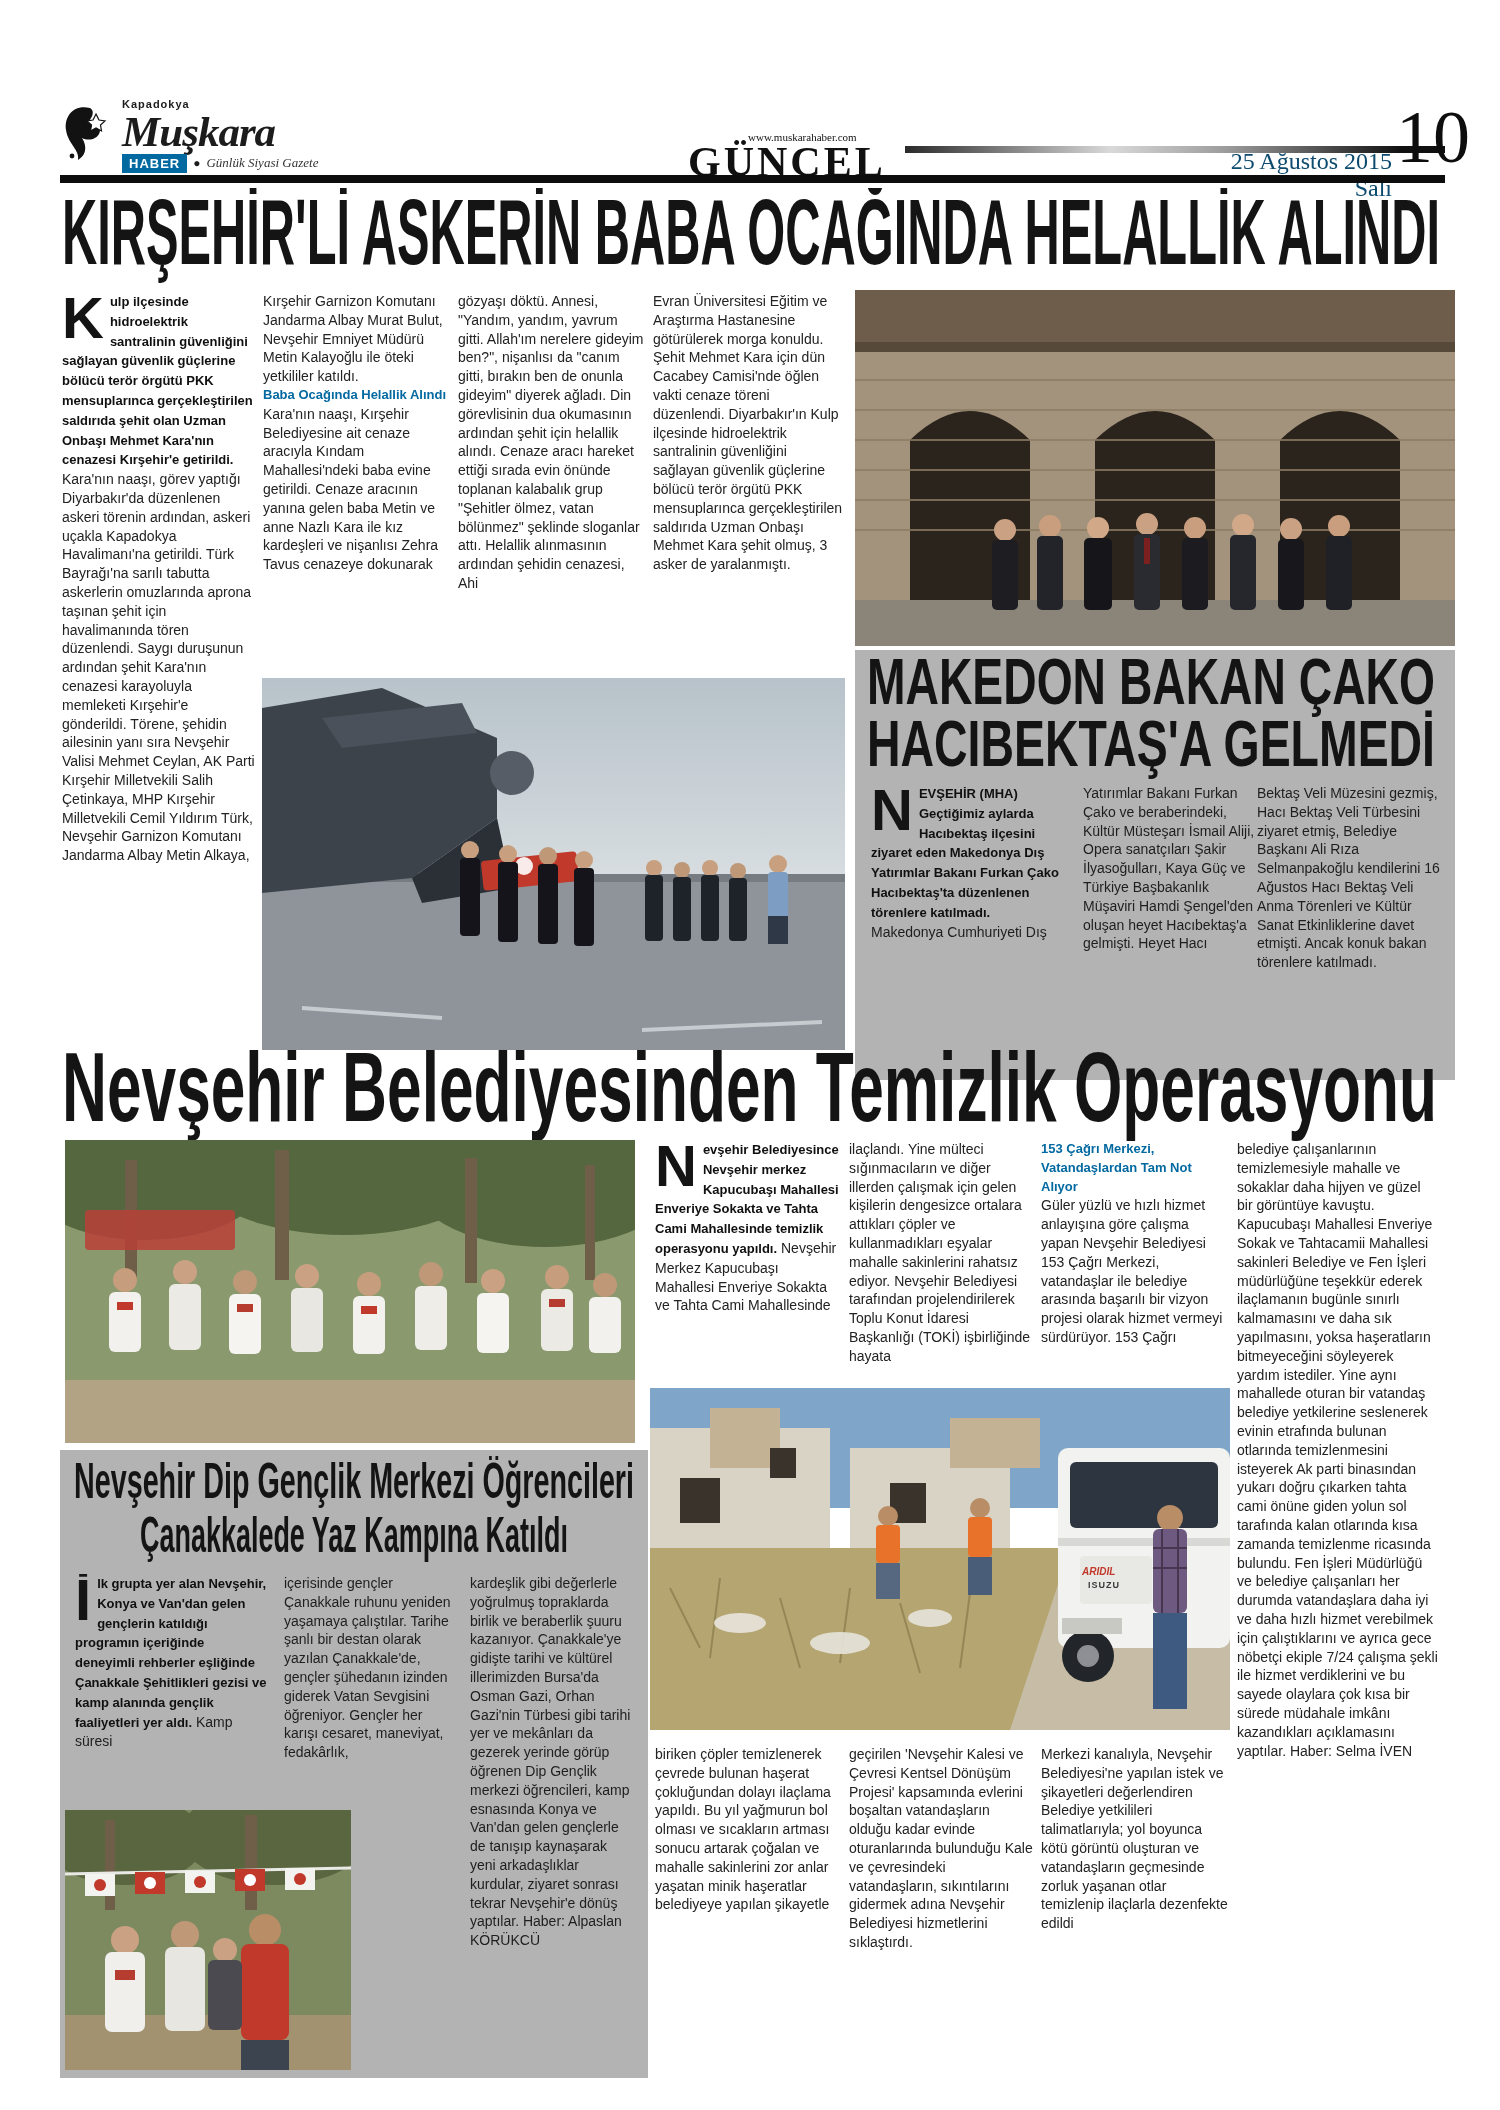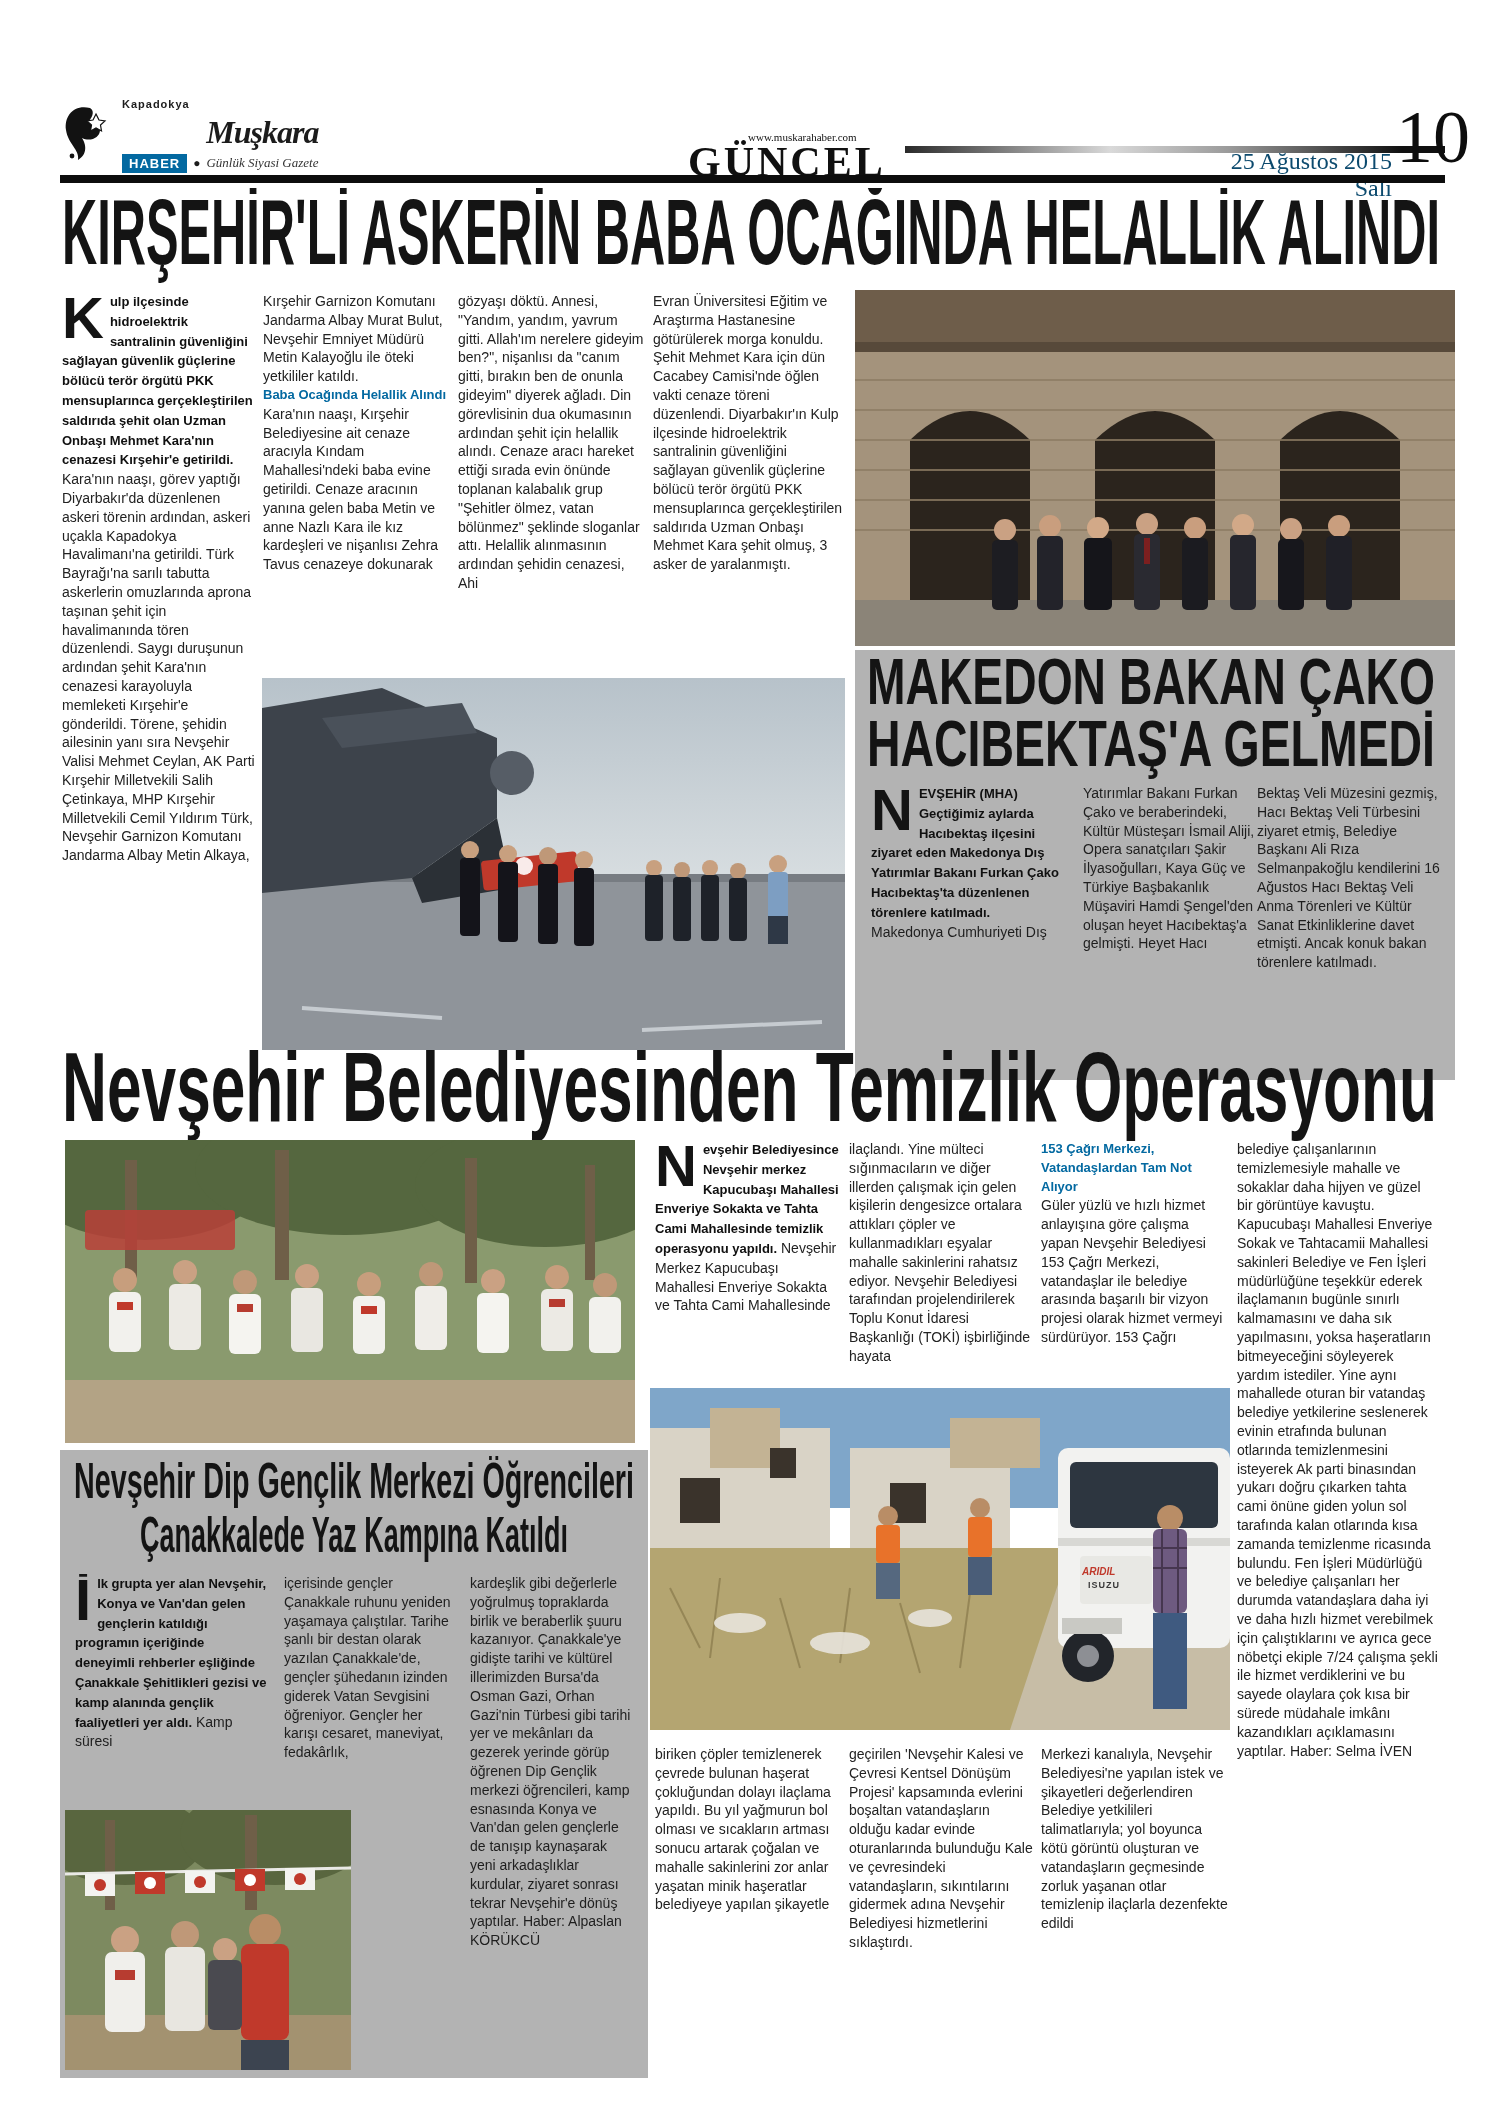--- a/index.html
+++ b/index.html
@@ -9,21 +9,21 @@
     background:#ffffff; font-family:"Liberation Sans", sans-serif; color:#1c1c1c;
     overflow:hidden;
   }
   .abs { position:absolute; }
 
   
   .masthead { left:60px; top:90px; width:300px; height:86px; display:flex; align-items:center; gap:4px; }
   .bird svg { display:block; }
   .brandblock { position:relative; }
   .region { font-size:11px; font-weight:bold; letter-spacing:1px; }
-  .brand { font-family:"Liberation Serif", serif; font-style:italic; font-weight:bold; font-size:32px; line-height:40px; letter-spacing:-1px;text-align:right; }
+  .brand { font-family:"Liberation Serif", serif; font-style:italic; font-weight:bold; font-size:43px; line-height:40px; letter-spacing:-1px; }
   .brandrow { display:flex; align-items:center; gap:6px; margin-top:2px; }
   .haber { background:#0369a1; color:#fff; font-size:13px; font-weight:bold; padding:2px 7px; letter-spacing:1px; }
   .slogan { font-family:"Liberation Serif", serif; font-style:italic; font-size:13px; color:#333; }
   .dotsep { font-size:12px; }
   .section-url { left:748px; top:131px; font-family:"Liberation Serif", serif; font-size:11px; color:#111; }
   .section-label { left:688px; top:138px; font-family:"Liberation Serif", serif; font-weight:bold; font-size:42px; letter-spacing:3px; color:#101010; }
   .gradline { left:905px; top:146px; width:540px; height:7px;
     background:linear-gradient(to right,#2a2a2a,#d9d9d9 38%,#9a9a9a 60%,#101010 92%); }
   .dateline { left:1230px; top:148px; width:162px; text-align:right; font-family:"Liberation Serif", serif; font-size:24px; color:#0c4a6e; }
   .pagenum { left:1396px; top:100px; font-family:"Liberation Serif", serif; font-size:74px; line-height:74px; color:#0d0d0d; }

